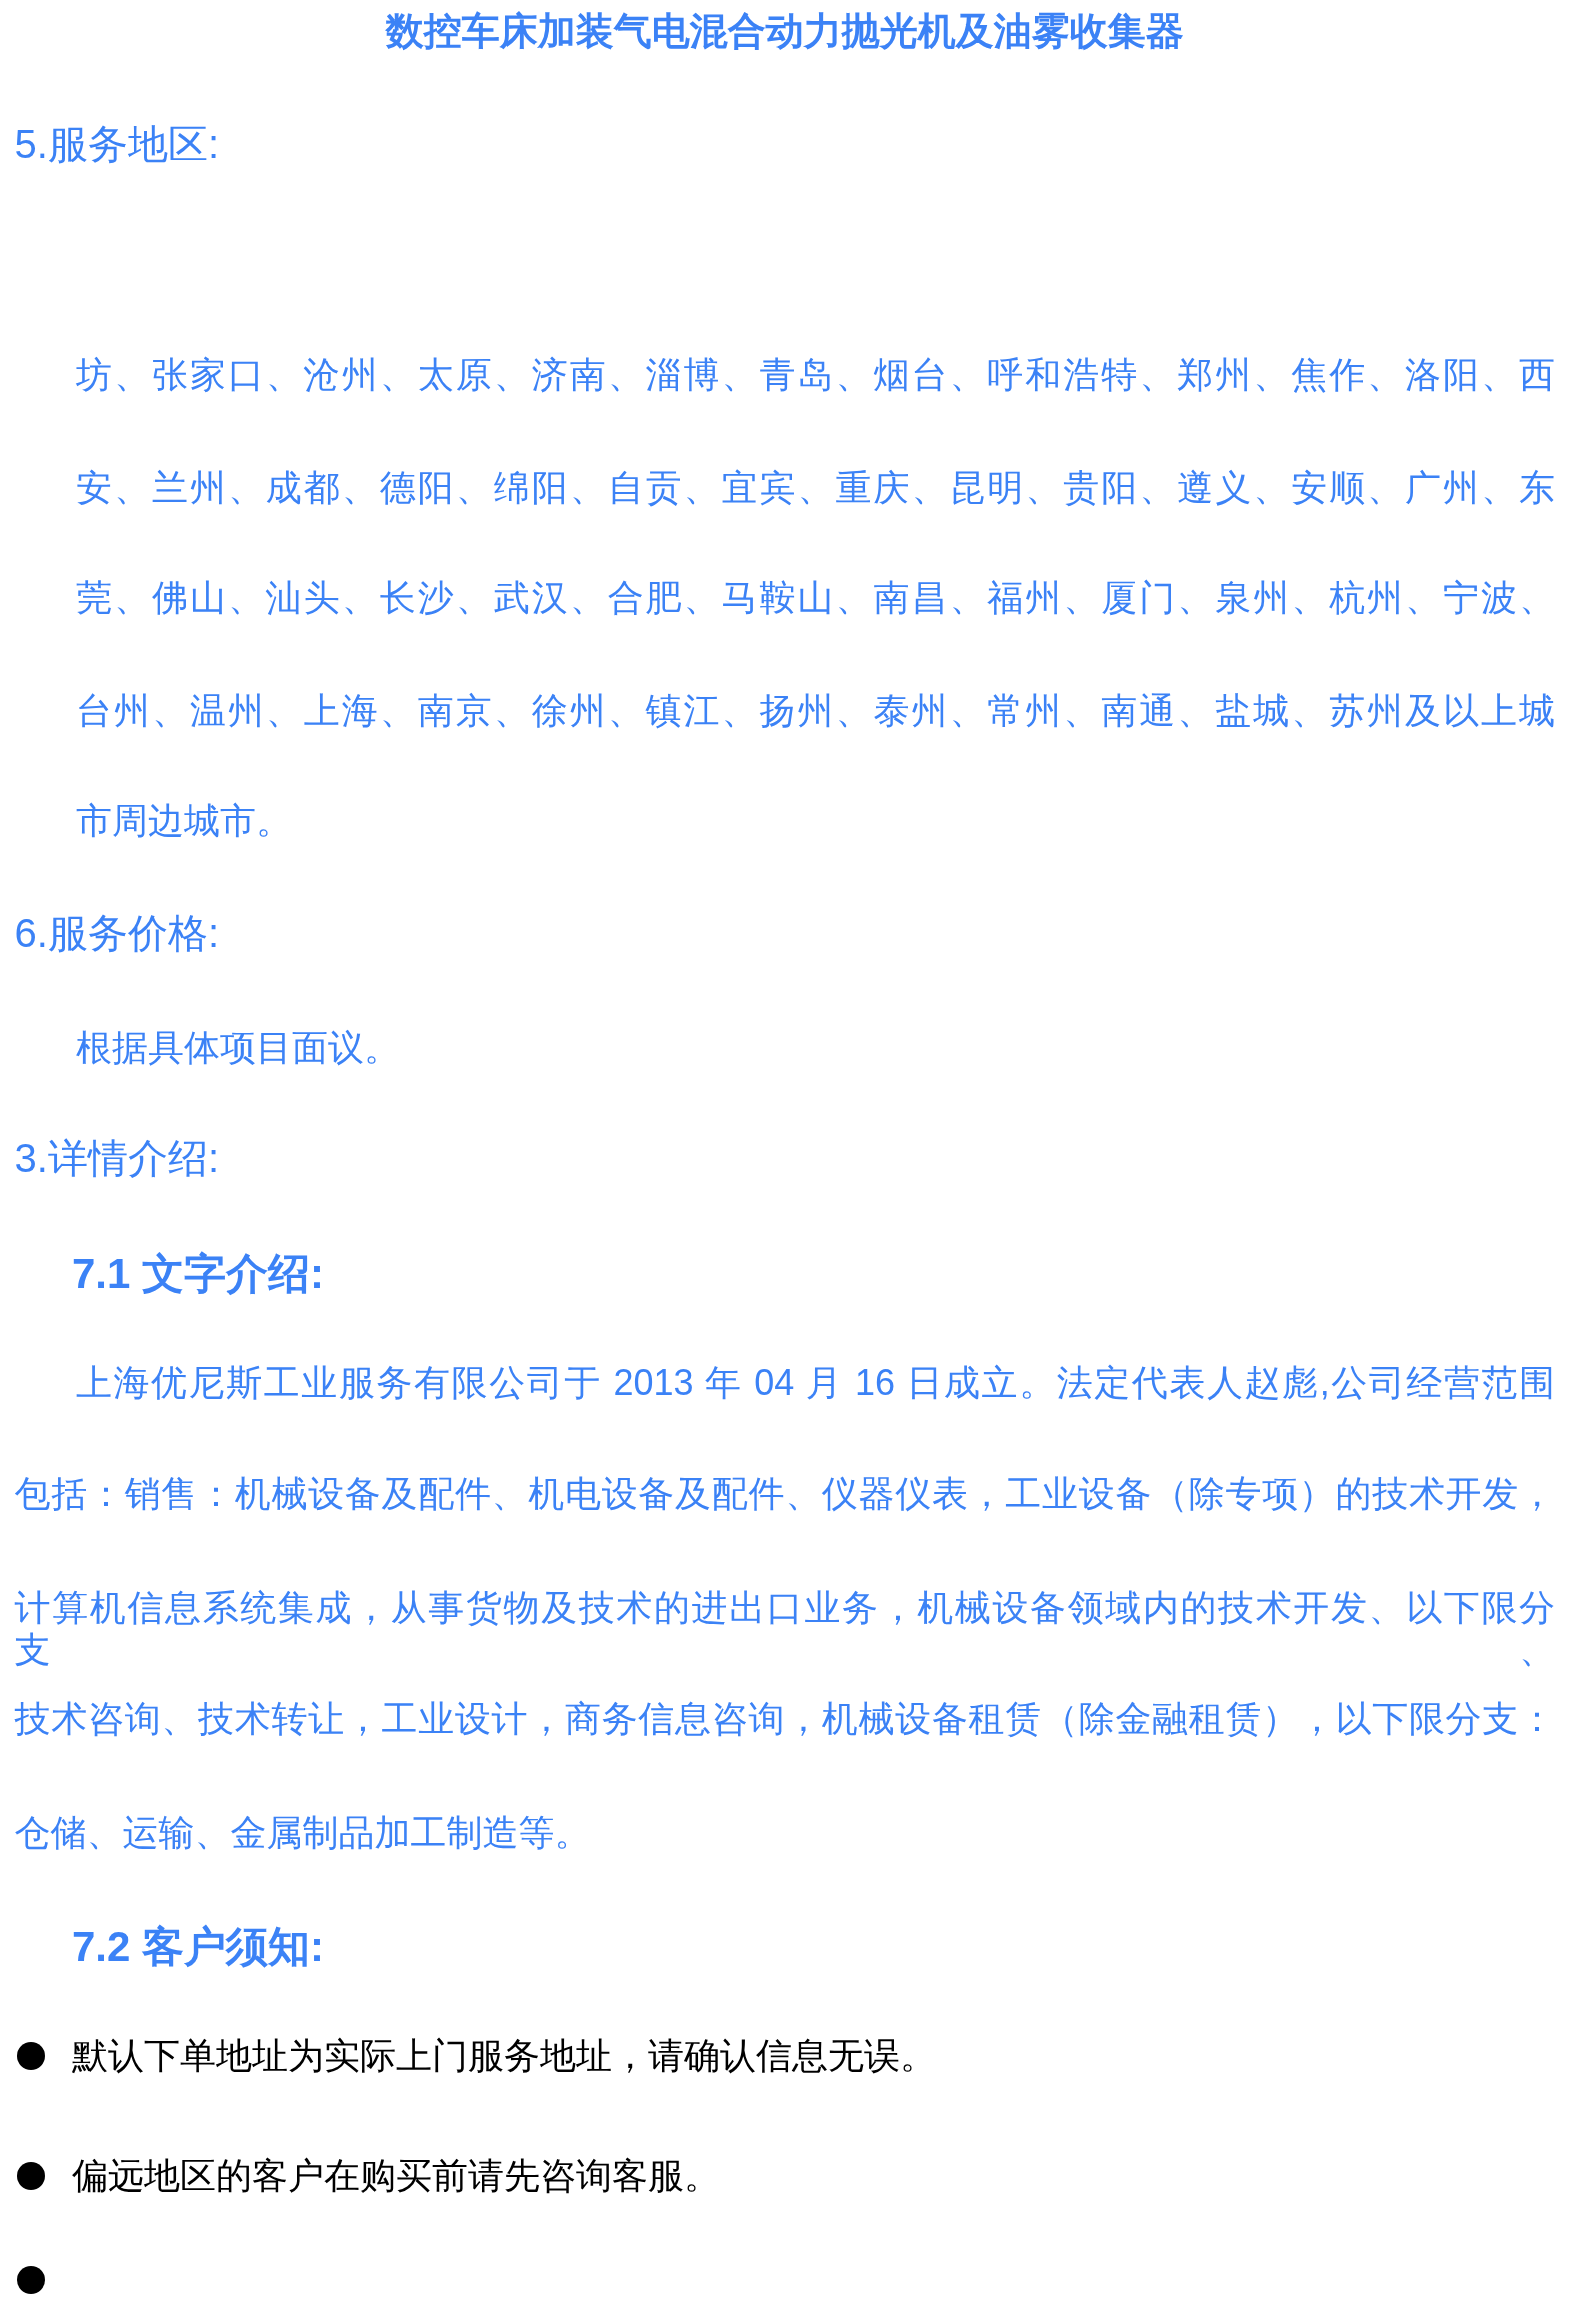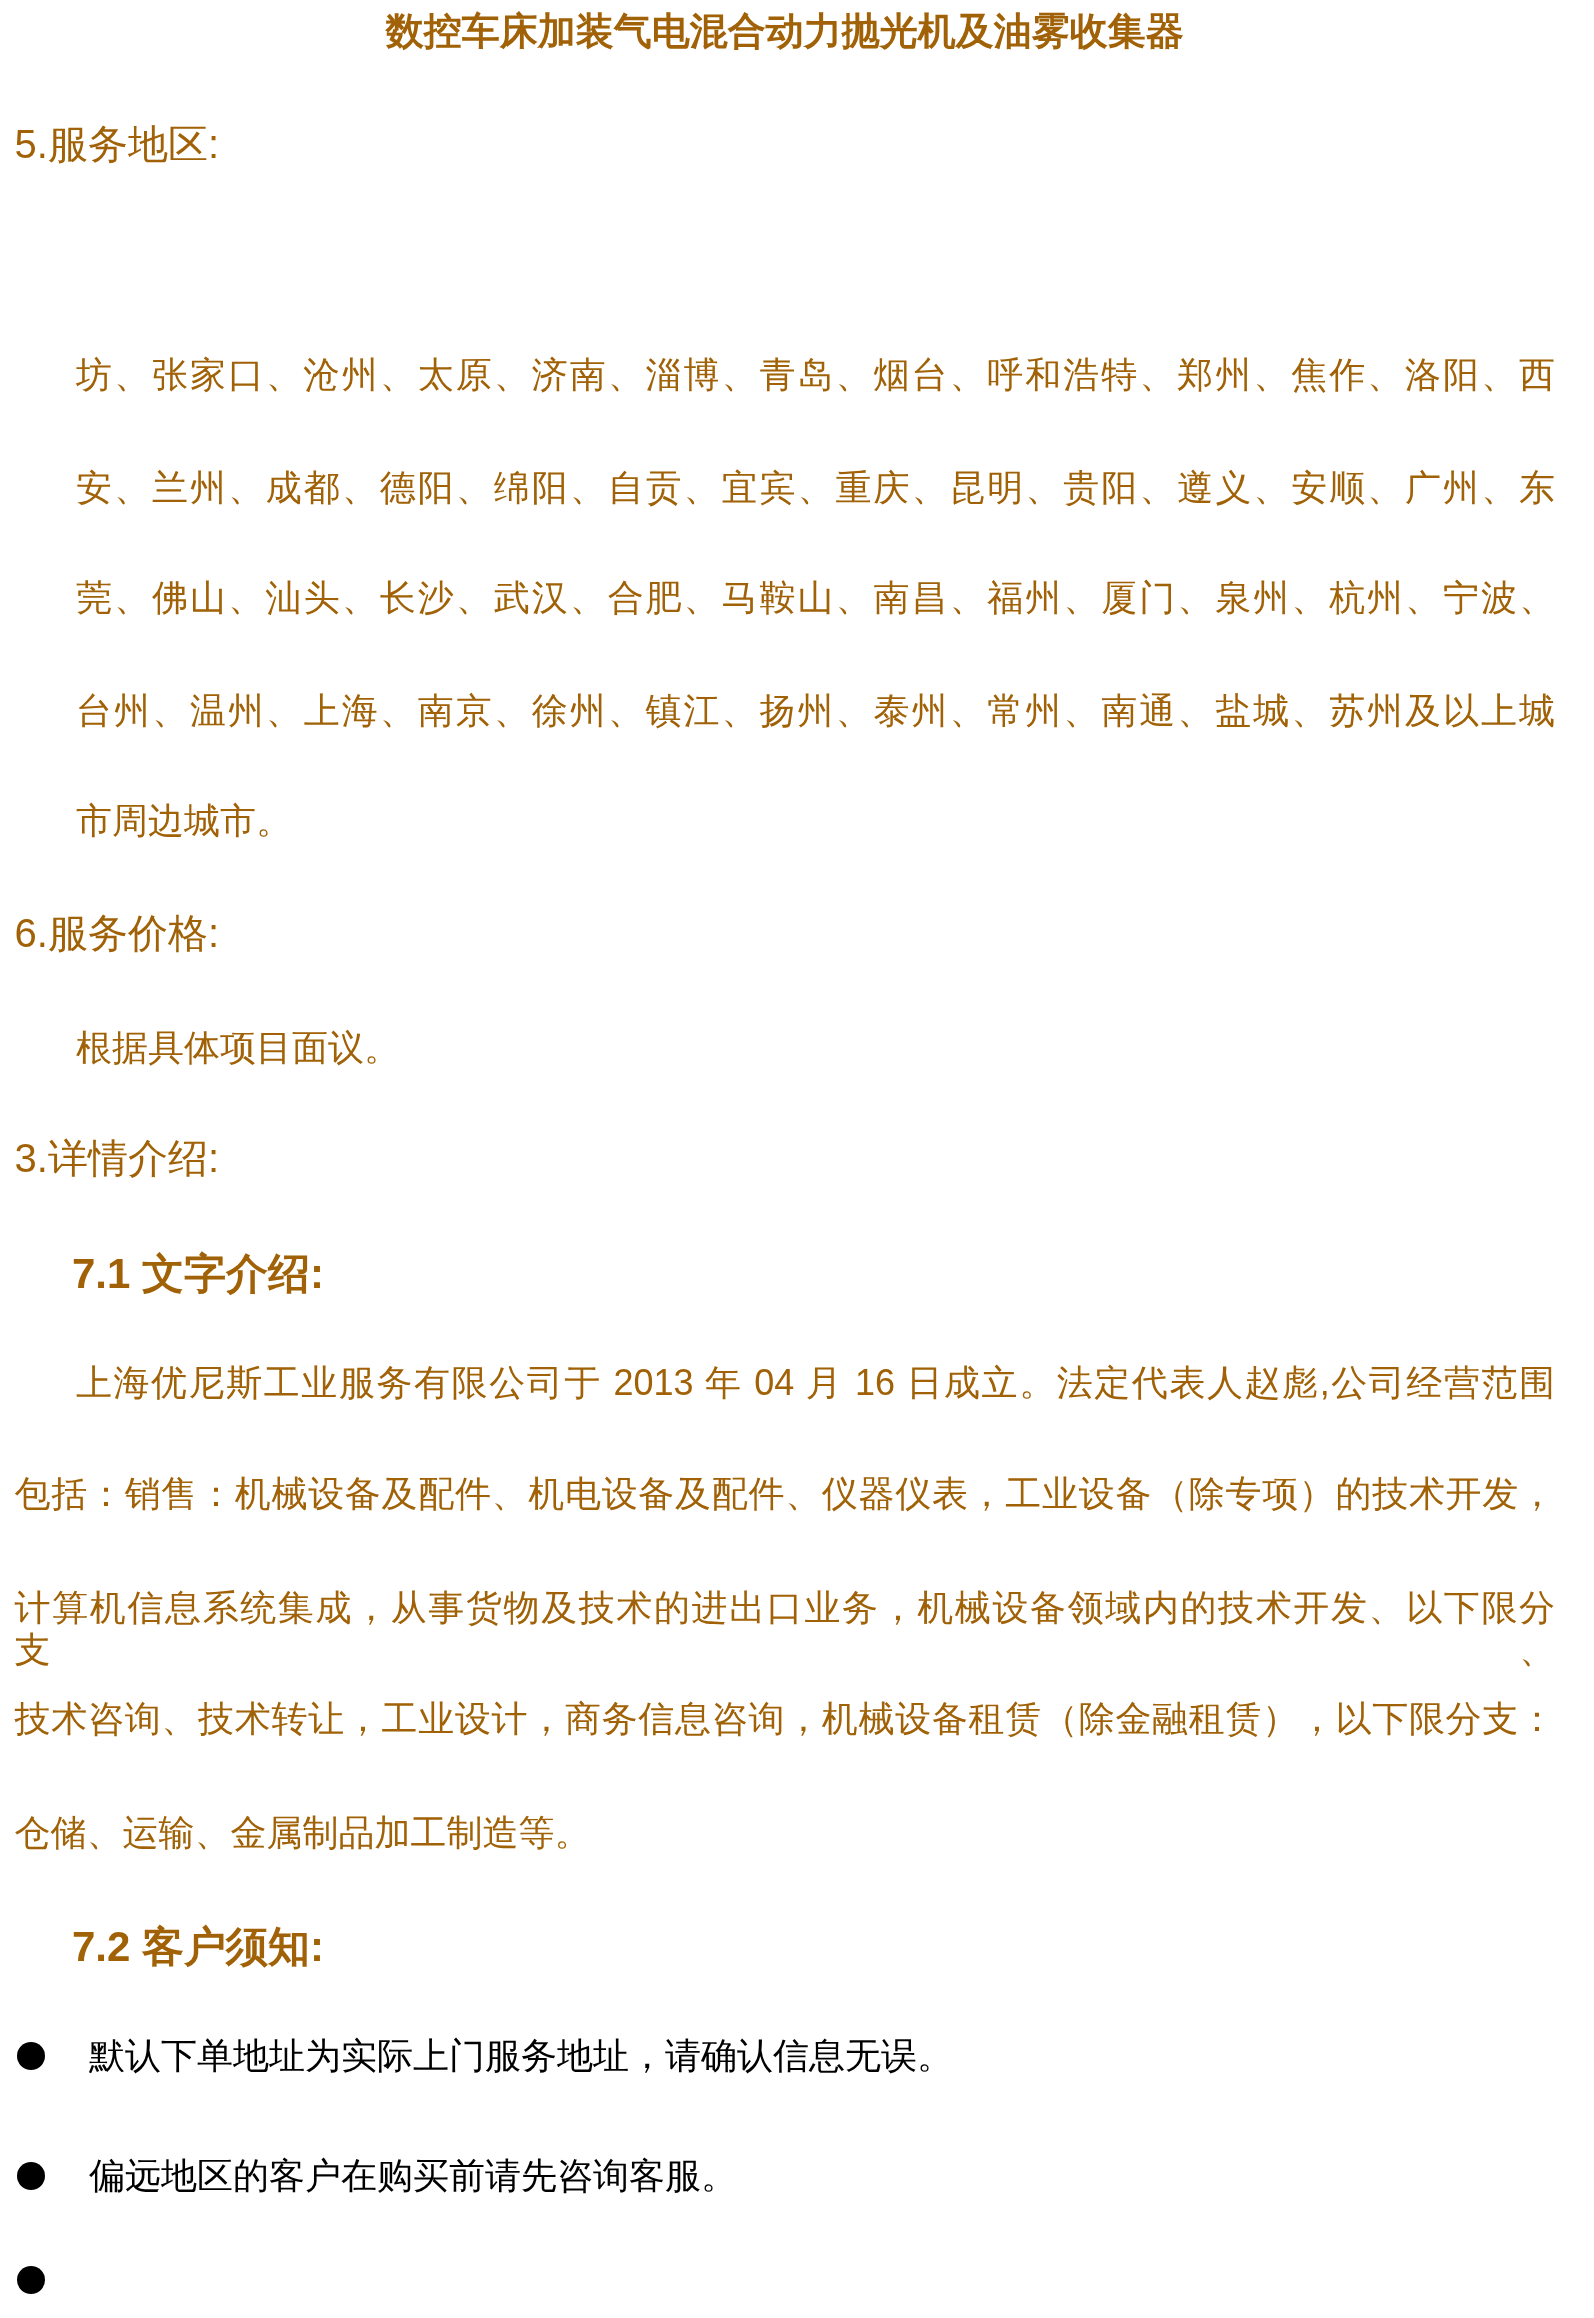--- a/index.html
+++ b/index.html
@@ -15,21 +15,21 @@
     color: #000000;
     font-family: "Liberation Sans", sans-serif;
     overflow: hidden;
   }
   .line {
     position: absolute;
     left: 14.6px;
     right: 39px;
     font-size: 36px;
     line-height: 1.18;
-    color: #a16207;
+    color: #3b82f6;
     white-space: normal;
   }
   .indent {
     left: 76px;
   }
   .fill {
     text-align: justify;
     text-align-last: justify;
   }
   .doc-title {
@@ -45,21 +45,21 @@
     left: 72px;
     font-weight: 700;
     font-size: 42px;
   }
   .bullet {
     position: absolute;
     left: 17px;
     right: 39px;
     display: flex;
     align-items: center;
-    gap: 44px;
+    gap: 27px;
   }
   .dot {
     width: 28px;
     height: 28px;
     border-radius: 50%;
     background: #000000;
     flex: 0 0 auto;
   }
   .bullet-text {
     font-size: 36px;

